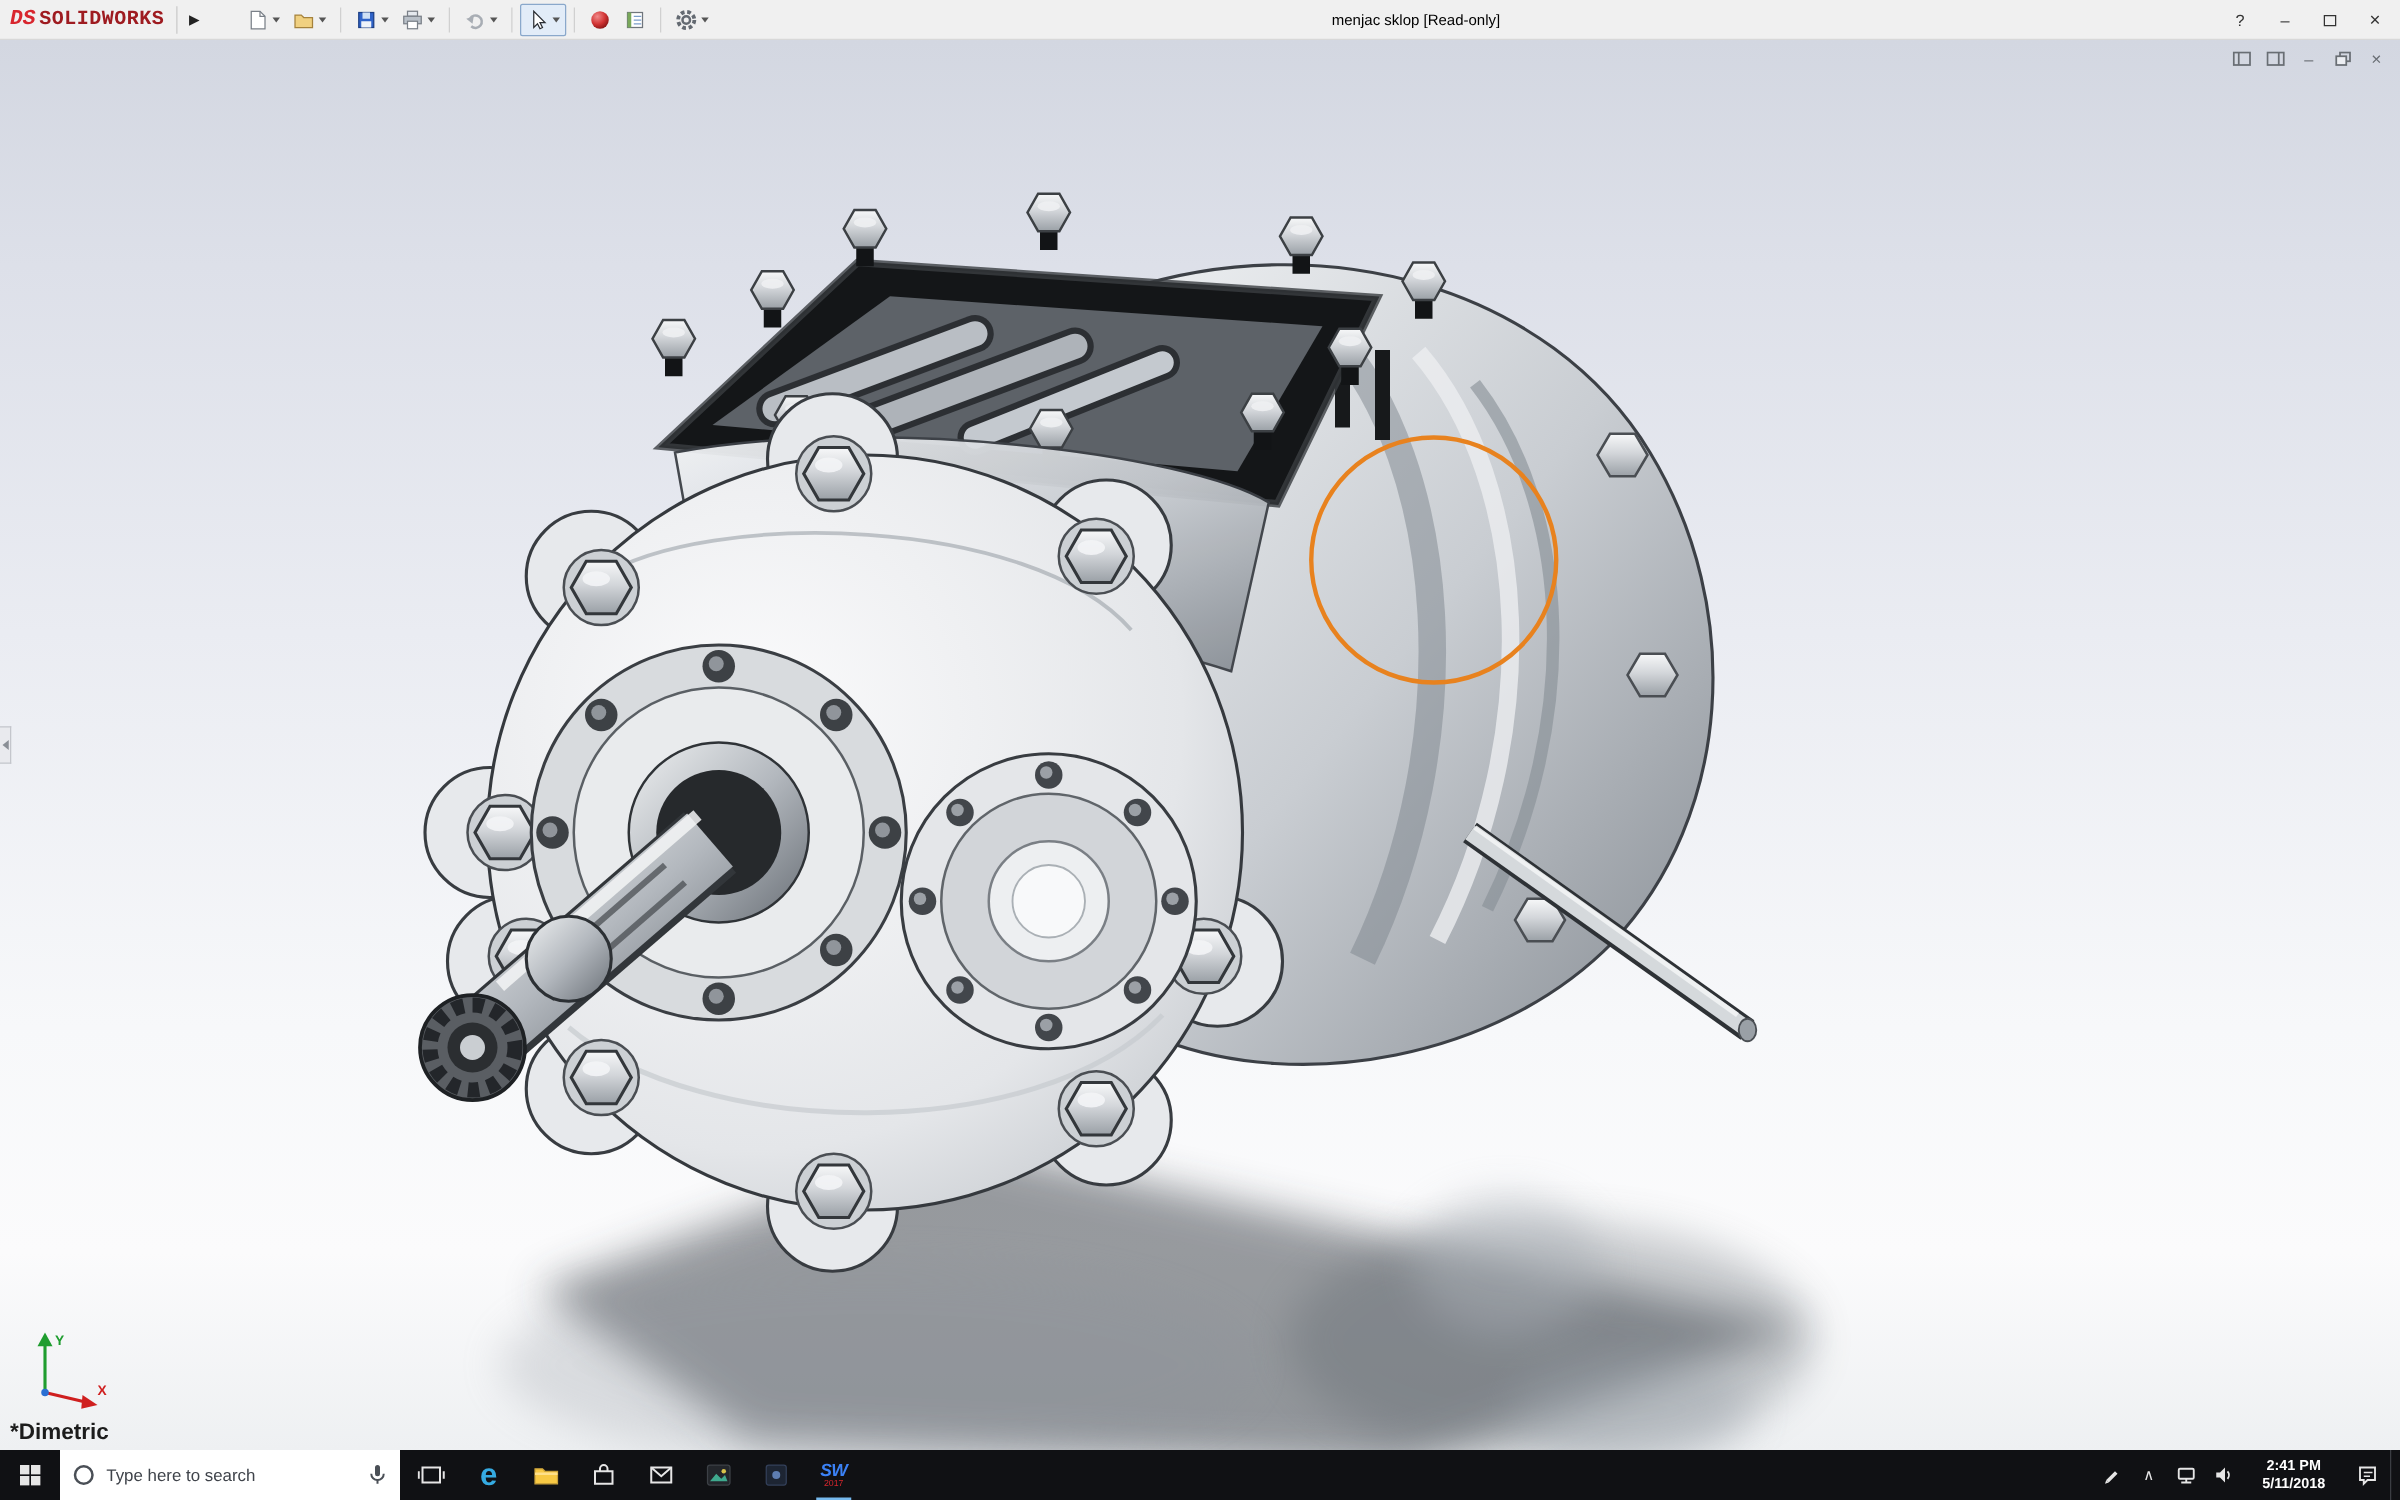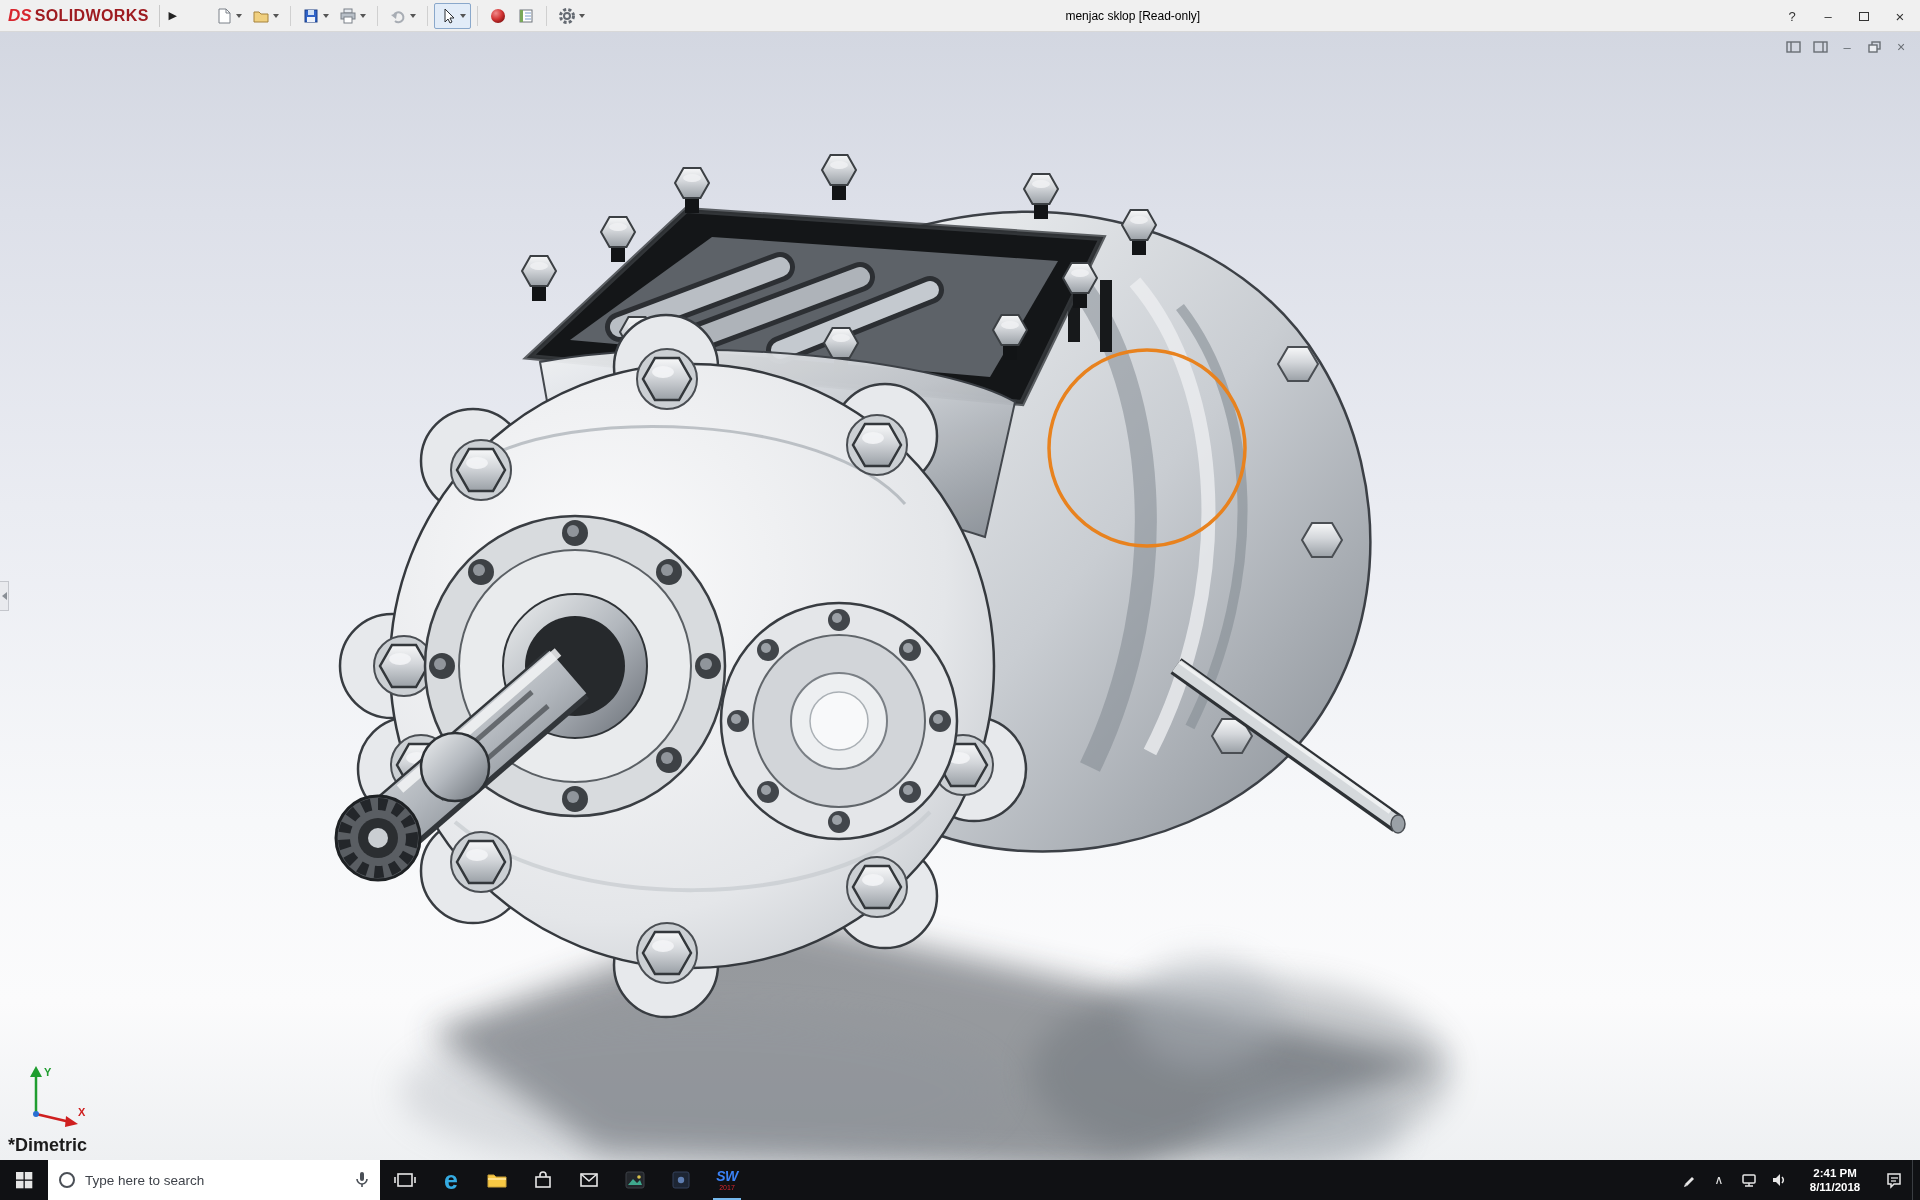--- a/index.html
+++ b/index.html
@@ -3,21 +3,21 @@
 <meta charset="utf-8">
 <style>
   * { margin:0; padding:0; box-sizing:border-box; }
   html,body { width:1920px; height:1200px; overflow:hidden;
     font-family:"Liberation Sans","DejaVu Sans",sans-serif; background:#fff; }
   button { background:none; border:none; font-family:inherit; cursor:default; }
 
   
   .titlebar { height:32px; background:#f0f0f0; display:flex; align-items:center;
     position:relative; border-bottom:1px solid #d8d8d8; padding-left:8px; }
-  .logo { display:flex; align-items:baseline; gap:3px; padding-right:6px; }
+  .logo { display:flex; align-items:baseline; gap:3px; padding-right:6px;font-family:Liberation Mono, monospace; }
   .logo-ds { color:#d8262e; font-weight:bold; font-style:italic; font-size:17px; }
   .logo-name { color:#9e1b20; font-weight:bold; font-size:16px; letter-spacing:.4px; }
   .logo-div { width:1px; height:22px; background:#c9c9c9; margin:0 4px; }
   .expand-btn { font-size:11px; color:#222; width:18px; }
   .tbar { display:flex; align-items:center; margin-left:28px; }
   .tb-btn { height:26px; display:inline-flex; align-items:center; gap:3px; padding:0 4px; border:1px solid transparent; border-radius:2px; }
   .tb-btn.pressed { background:#e2ecf8; border-color:#8aa8cb; }
   .dd { width:0; height:0; border-left:3.5px solid transparent; border-right:3.5px solid transparent; border-top:4px solid #555; }
   .sep { width:1px; height:20px; background:#d0d0d0; margin:0 6px; }
   .doc-title { position:absolute; left:59%; transform:translateX(-50%); top:0;
@@ -36,21 +36,21 @@
   .model-wrap { position:absolute; inset:0; }
   .orient-label { position:absolute; left:8px; bottom:4px; font-size:18px; font-weight:bold; color:#1c1c1c; }
   .triad { position:absolute; left:16px; bottom:22px; }
   .left-tab { position:absolute; left:0; top:50%; transform:translateY(-50%); width:9px; height:30px;
     background:#e9eaee; border:1px solid #c4c6cc; border-left:none; display:flex; align-items:center; justify-content:center; }
   .left-tab span { width:0; height:0; border-top:4px solid transparent; border-bottom:4px solid transparent; border-right:5px solid #8a8f96; }
 
   
   .taskbar { height:40px; background:#101114; display:flex; align-items:stretch; color:#e6e6e6; }
   .start { width:48px; display:flex; align-items:center; justify-content:center; }
-  .search { width:332px; background:#ffffff; display:flex; align-items:center; gap:9px; padding:0 10px; }
+  .search { width:272px; background:#ffffff; display:flex; align-items:center; gap:9px; padding:0 10px; }
   .search input { flex:1; border:none; outline:none; font-size:13.5px; color:#3a3d41; background:transparent; }
   .search input::placeholder { color:#3f434a; }
   .apps { display:flex; align-items:stretch; margin-left:2px; }
   .app { position:relative; width:46px; display:flex; flex-direction:column; align-items:center; justify-content:center; }
   .app.active::after { content:""; position:absolute; bottom:0; left:9px; right:9px; height:2px; background:#76b9ed; }
   .edge-e { color:#35abe2; font-weight:bold; font-size:25px; line-height:1; }
   .sw-mark { color:#3b82f6; font-weight:800; font-style:italic; font-size:14px; line-height:1; letter-spacing:-0.5px; }
   .sw-year { color:#d8262e; font-size:7px; line-height:1; margin-top:1px; }
   .tray { margin-left:auto; display:flex; align-items:stretch; padding-right:2px; }
   .tray-btn { width:30px; display:flex; align-items:center; justify-content:center; font-size:12px; color:#e6e6e6; }
@@ -465,21 +465,21 @@
       </svg>
     </button>
     <button class="tray-btn">
       <svg width="18" height="18">
         <polygon points="3,7 6,7 10,3 10,15 6,11 3,11" fill="#e6e6e6"></polygon>
         <path d="M12,6 a4.5,4.5 0 0 1 0,6" fill="none" stroke="#e6e6e6" stroke-width="1.5"></path>
       </svg>
     </button>
     <button class="clock">
       <span>2:41 PM</span>
-      <span>8/11/2018</span>
+      <span>5/11/2018</span>
     </button>
     <button class="tray-btn" style="width:36px;">
       <svg width="18" height="18">
         <path d="M3,3 h12 v10 h-6 l-3,3 v-3 h-3 z" fill="none" stroke="#e6e6e6" stroke-width="1.5"></path>
         <line x1="6" y1="7" x2="13" y2="7" stroke="#e6e6e6" stroke-width="1.3"></line>
         <line x1="6" y1="10" x2="11" y2="10" stroke="#e6e6e6" stroke-width="1.3"></line>
       </svg>
     </button>
     <div class="desktop-sliver"></div>
   </div>

